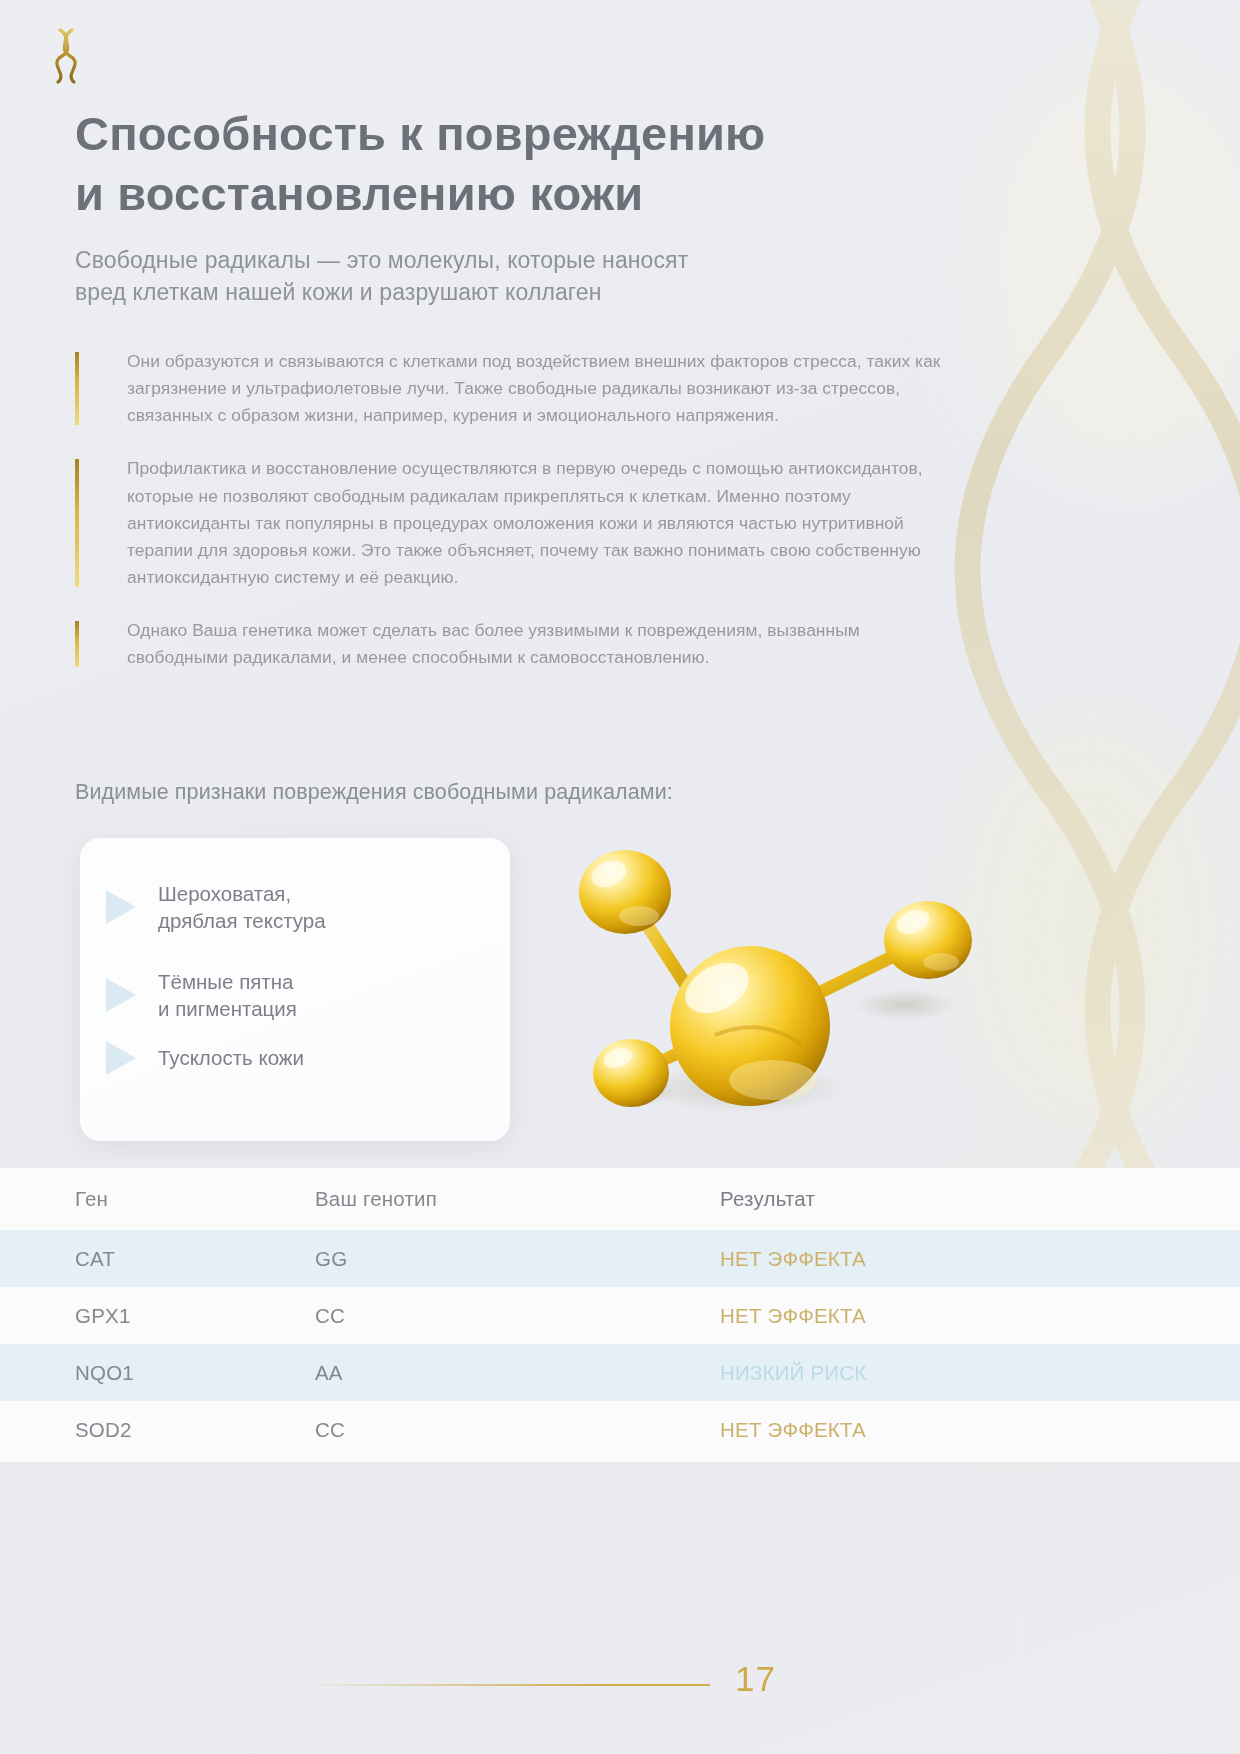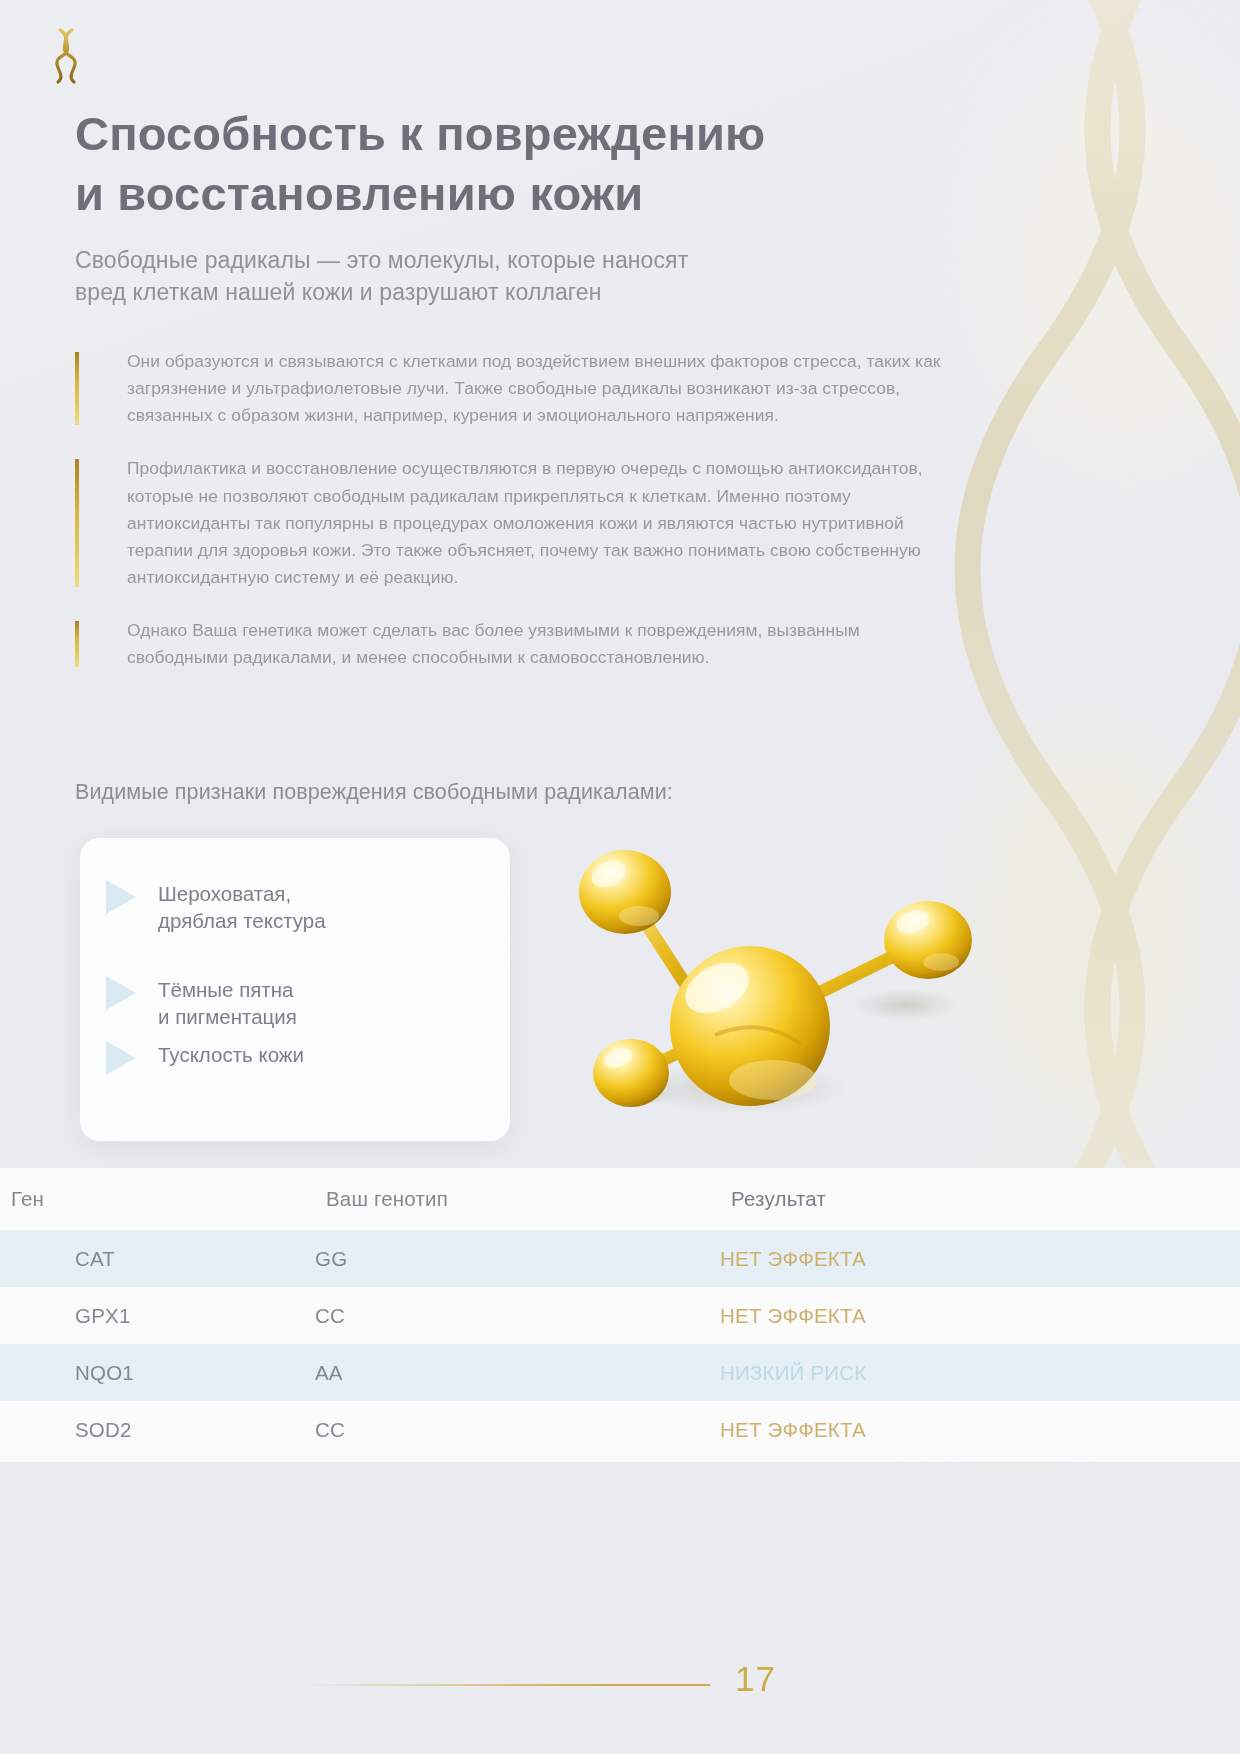--- a/index.html
+++ b/index.html
@@ -64,48 +64,48 @@
     font-size:21.5px; font-weight:300; color:#8b8e95; letter-spacing:.1px;
   }
 
   
   .signs-card {
     position:absolute; left:80px; top:838px; width:430px; height:303px;
     background:linear-gradient(160deg,#fdfdfe 0%,#fbfcfd 100%);
     border-radius:20px;
     box-shadow:0 6px 26px rgba(120,126,140,.13);
   }
-  .sign-item { position:absolute; display:flex; align-items:flex-start; }
+  .sign-item { position:absolute; display:flex; align-items:center; }
   .sign-item .tri {
     width:0;height:0;
     border-left:30px solid #d9eaf3;
     border-top:17px solid transparent;
     border-bottom:17px solid transparent;
     margin-right:22px; flex:none;
   }
   .sign-item .txt {
     font-size:20.5px; font-weight:300; line-height:1.33; color:#7d8088;
   }
   .sign-0 { left:26px; top:42px; }
-  .sign-1 { left:26px; top:138px; }
+  .sign-1 { left:26px; top:130px; }
   .sign-2 { left:26px; top:203px; }
 
   
   .molecule { position:absolute; left:565px; top:830px; width:450px; height:320px; }
 
   
   .table-wrap {
     position:absolute; left:0; top:1168px; width:1240px;
     background:#fbfbfc;
     padding-bottom:4px;
   }
   .t-row { display:flex; align-items:center; height:57px; }
   .t-head { height:62px; }
   .t-head .c {
-    font-size:26.5px; font-weight:300; color:#7b7e86; letter-spacing:.2px;padding-left:11px;
+    font-size:26.5px; font-weight:300; color:#7b7e86; letter-spacing:.2px;
   }
   .t-row .c { font-size:20.5px; font-weight:300; letter-spacing:.2px; }
   .c0 { width:315px; padding-left:75px; }
   .c1 { width:405px; }
   .c2 { flex:1; }
   .t-row.alt { background:#e4f0f6; }
   .t-row .c0, .t-row .c1 { color:#85888f; }
   .res-gold  { color:#cdb06b; }
   .res-blue  { color:#bcd9e6; }
 

